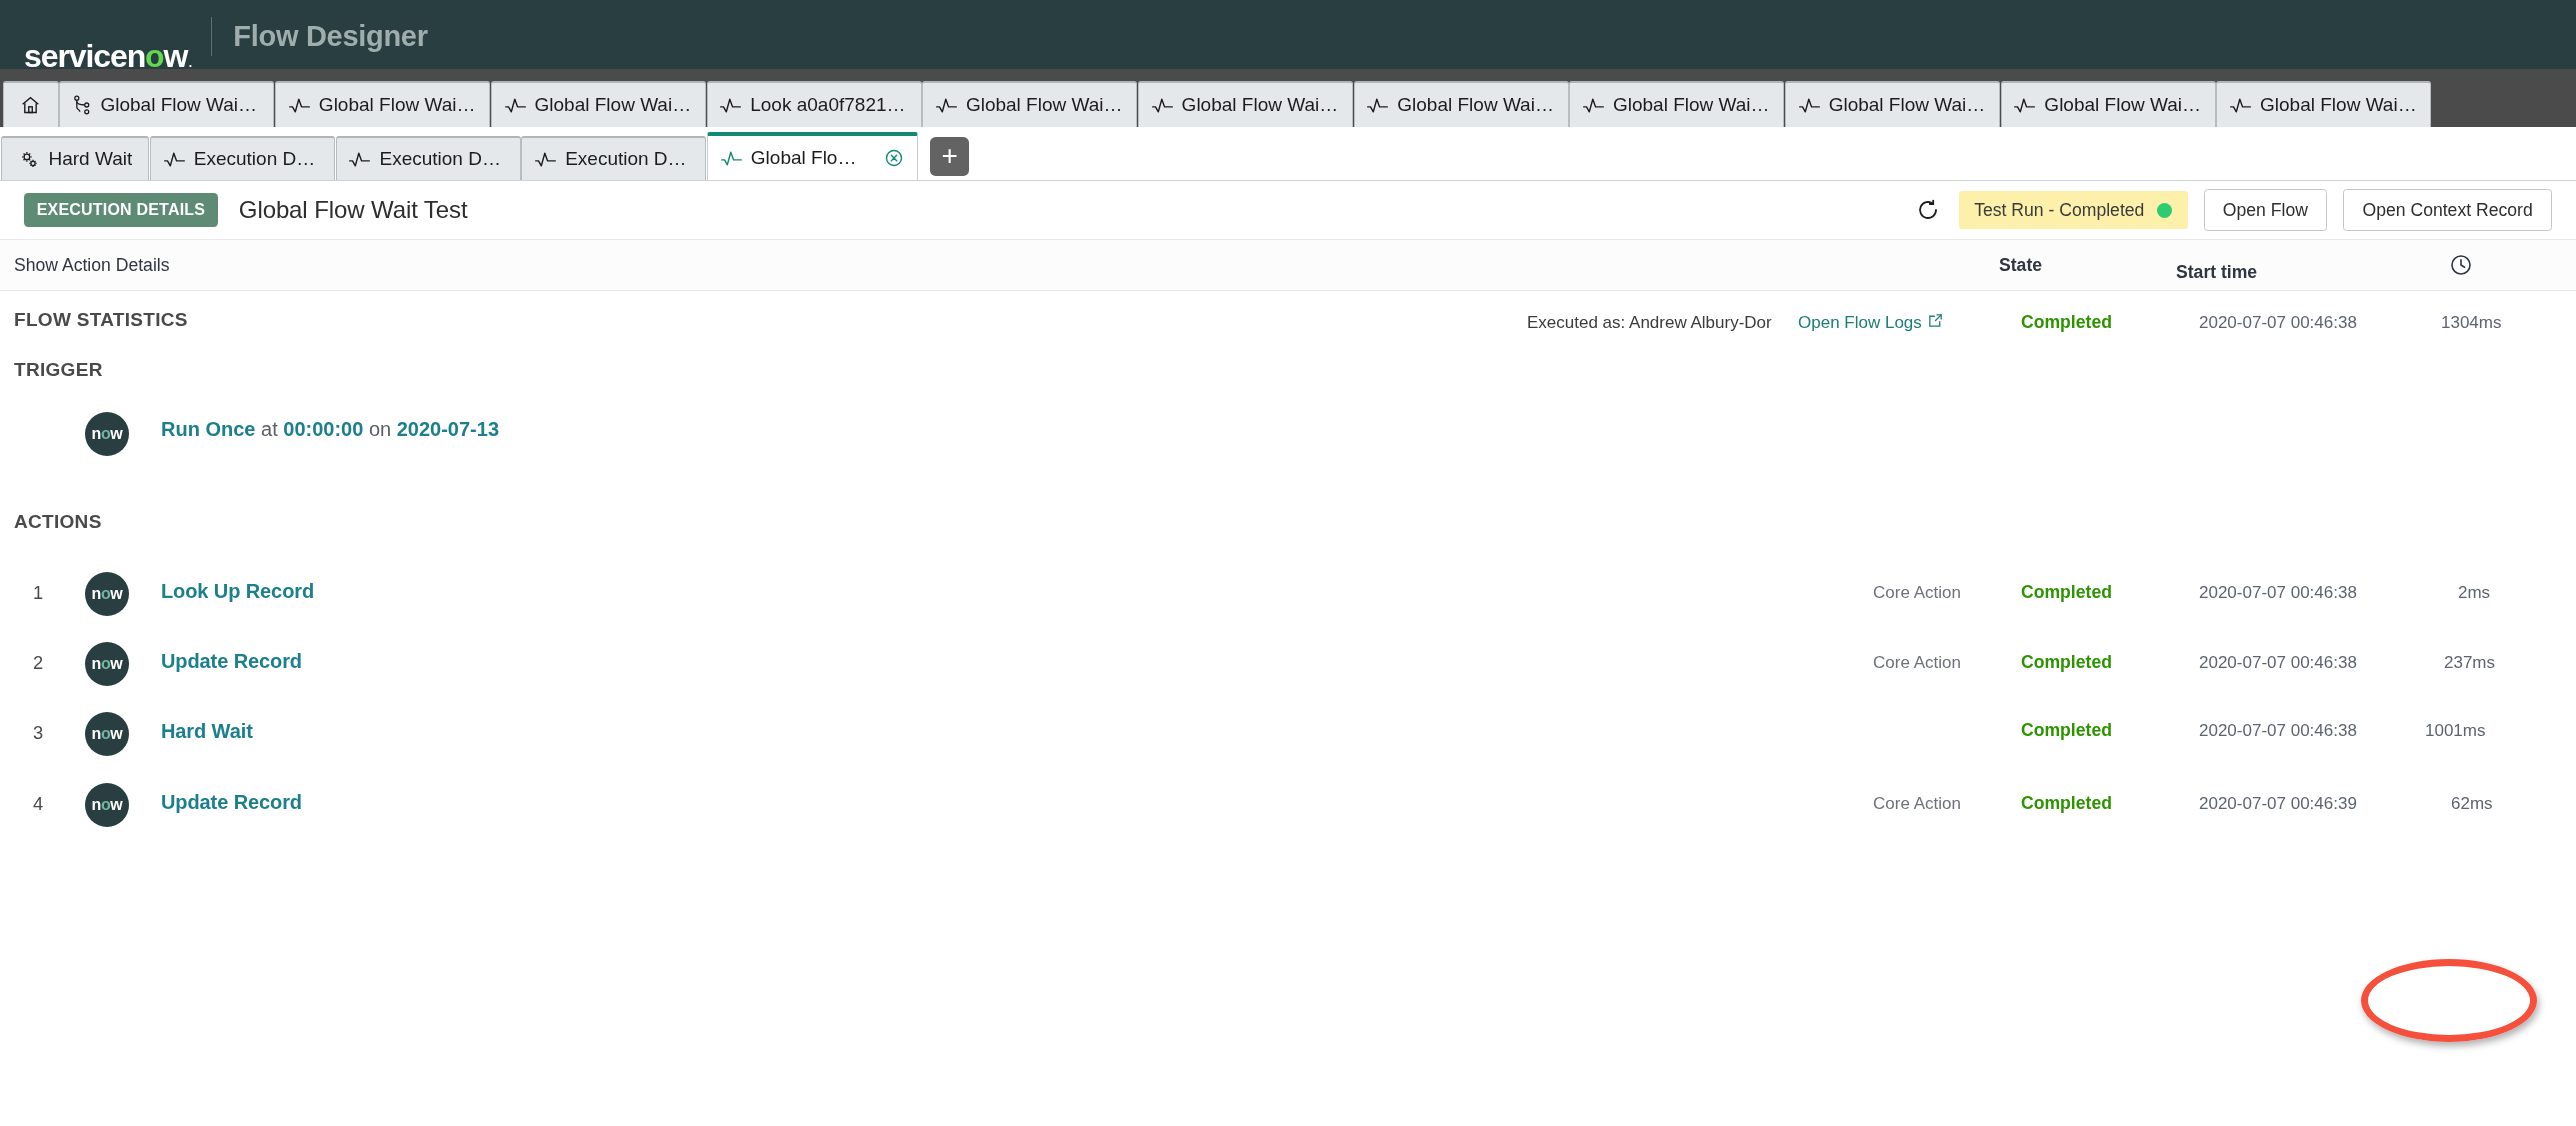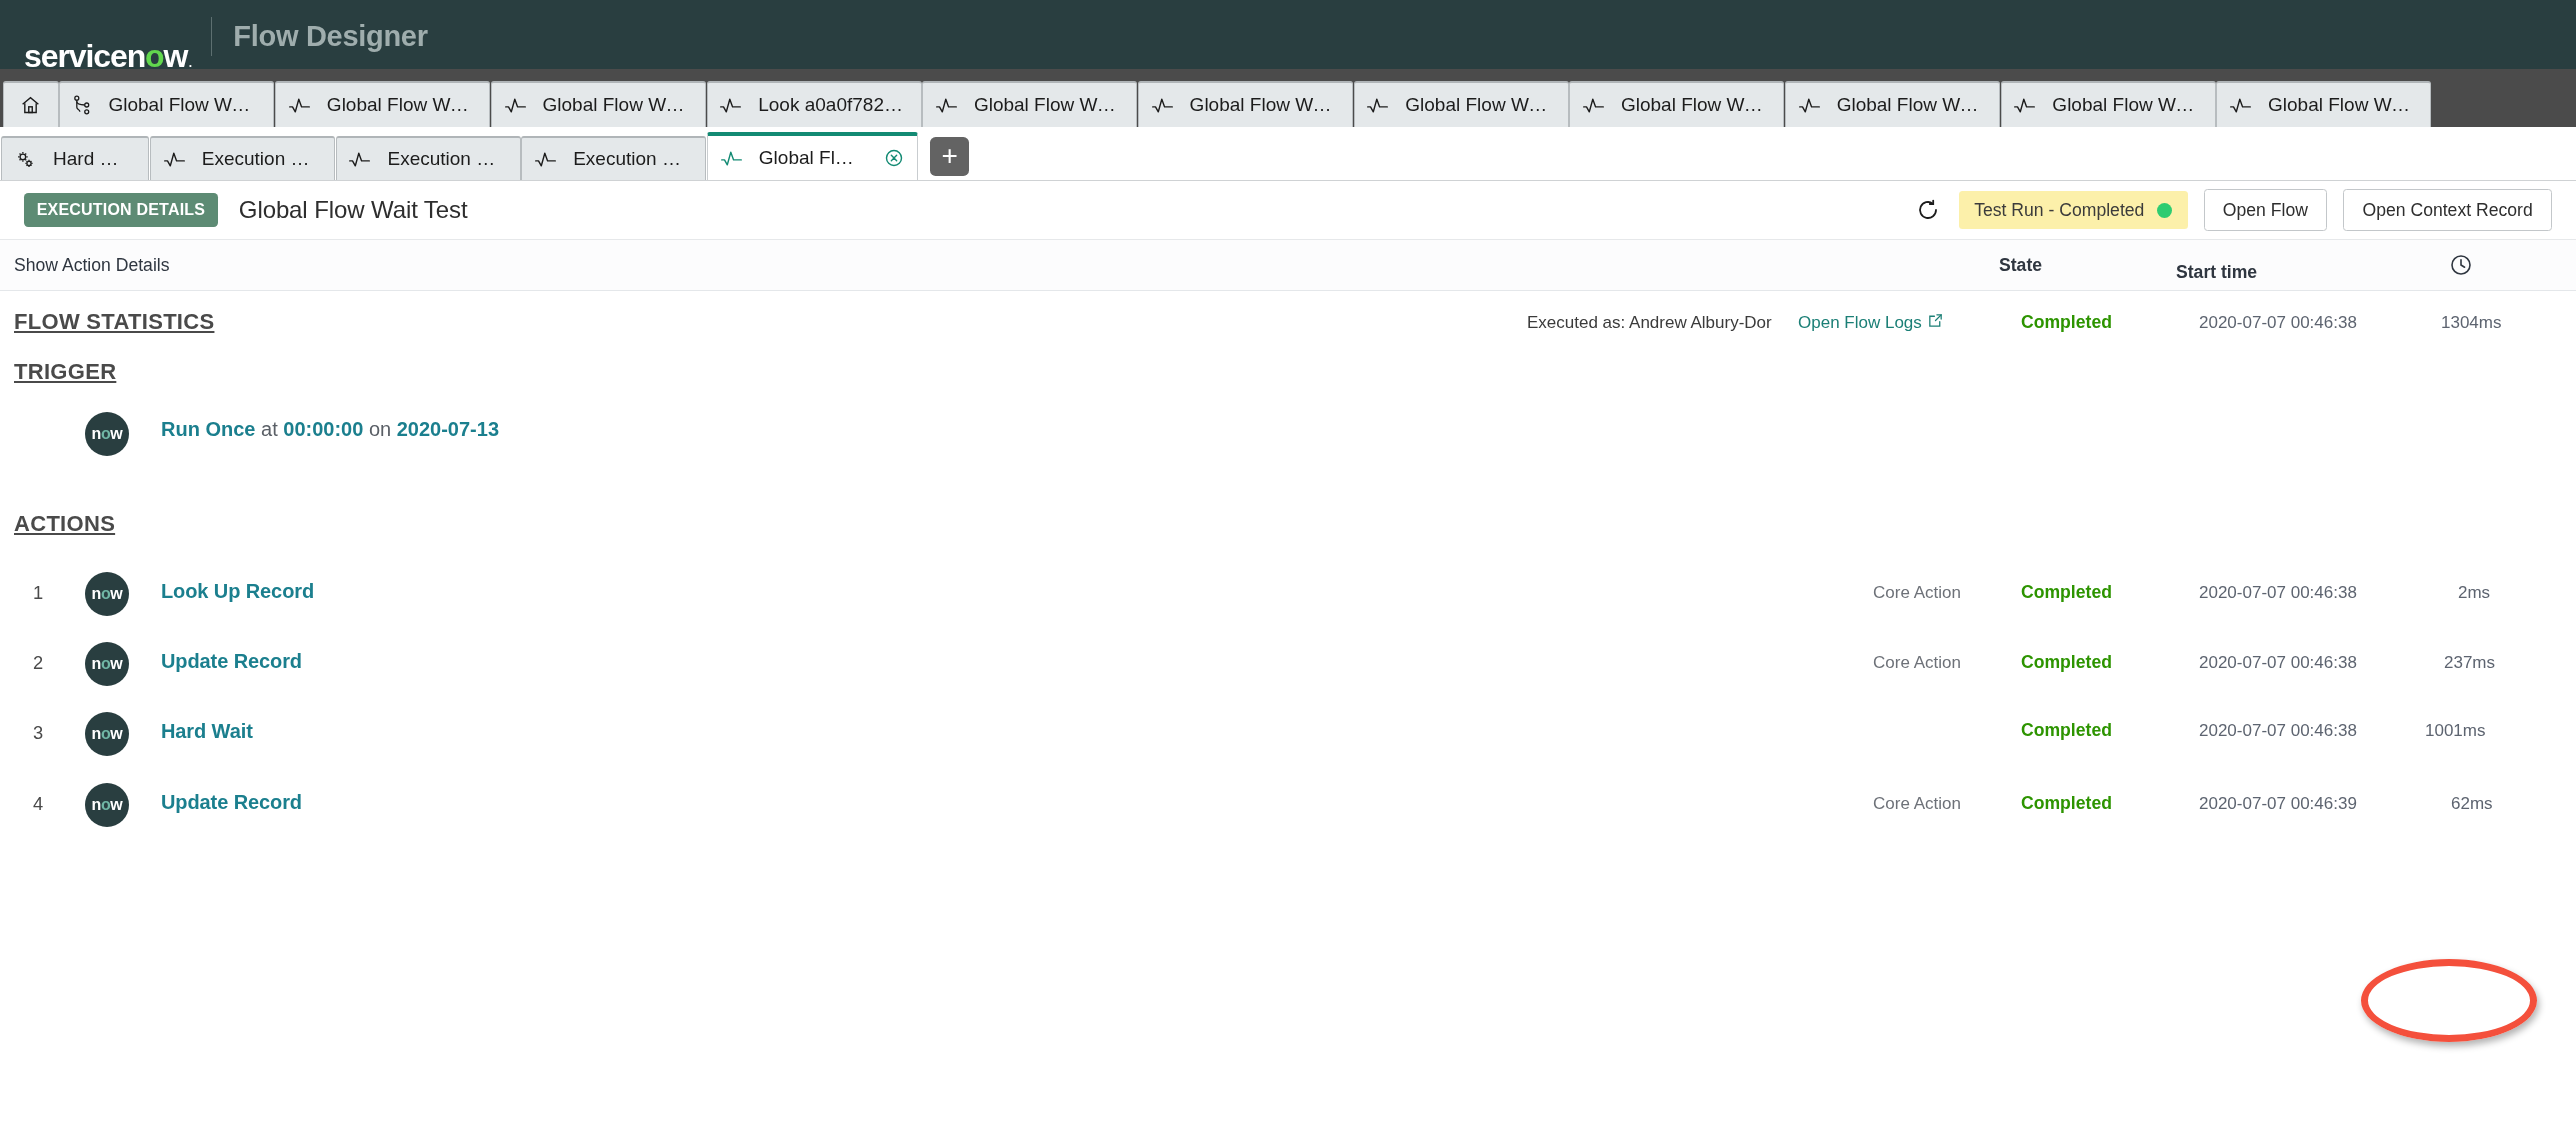--- a/index.html
+++ b/index.html
@@ -66,21 +66,21 @@
   .tab {
     height: 46px;
     background: #e4e8ea;
     border: 0.7px solid #b7bcbf;
     border-bottom: none;
     border-top: 2.8px solid #b0b5b8;
     border-radius: 2.8px 2.8px 0 0;
     display: flex;
     align-items: center;
     justify-content: center;
-    gap: 17px;
+    gap: 9px;
     padding: 0 12.7px;
     font-size: 19px;
     color: #1c1c1c;
     white-space: nowrap;
     overflow: hidden;
     margin-right: 0.7px;
     flex: 0 0 auto;
   }
   .tab.home { width: 56px; padding: 0; }
   .tab.fixed { width: 215px; justify-content: flex-start; }
@@ -184,25 +184,24 @@
   }
   .col-state { position: absolute; left: 1999px; font-size: 17.6px; font-weight: 700; color: #2f3640; }
   .col-start { position: absolute; left: 2176px; font-size: 17.6px; font-weight: 700; color: #2f3640; margin-top: 14px; }
   .col-clock { position: absolute; left: 2449px; display: flex; align-items: center; }
 
   
   .content { position: relative; background: #ffffff; height: 880px; }
 
   .section-label {
     position: absolute;
-    font-size: 22px;
+    font-size: 19px;
     font-weight: 600;
     color: #4a4a4a;
     letter-spacing: 0.3px;
-    text-decoration: underline;
   }
 
   .row {
     position: absolute;
     left: 0; right: 0;
     height: 42px;
     display: flex;
     align-items: center;
   }
   .cell { position: absolute; white-space: nowrap; }

